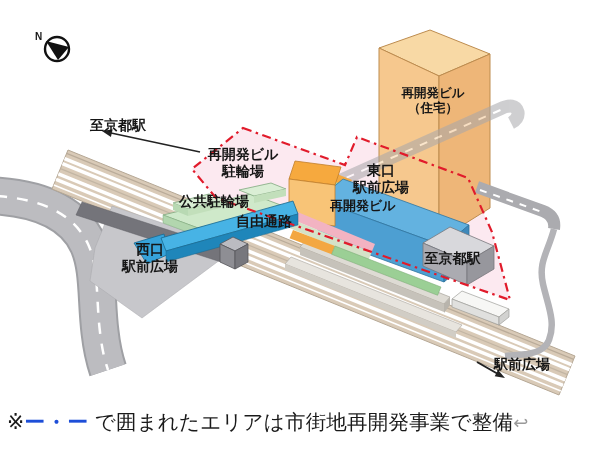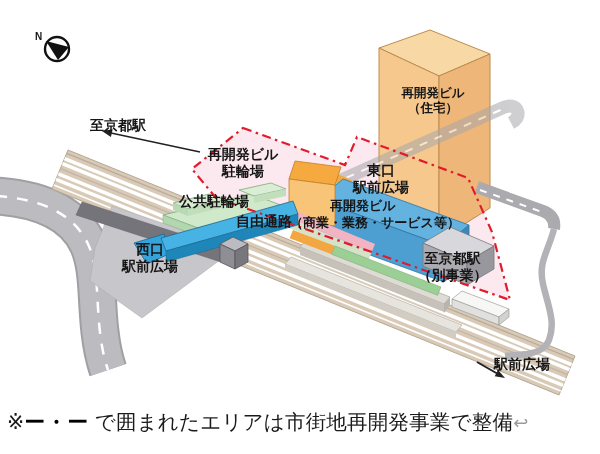--- a/index.html
+++ b/index.html
@@ -8,21 +8,21 @@
   .stage svg{position:absolute;left:0;top:0;}
   .lbl{position:absolute;color:#161616;font-weight:bold;font-size:14px;line-height:17px;
        white-space:nowrap;text-align:center;}
   .lbl.small{font-size:12.5px;line-height:15px;}
   .lbl.mid{font-size:13px;line-height:16px;}
   .lbl.dir{font-size:14px;}
   .lbl.north{font-size:10px;}
   .col{display:flex;flex-direction:column;align-items:center;}
   .caption{position:absolute;left:7px;top:408px;width:590px;font-size:20.5px;
            color:#1a1a1a;white-space:nowrap;letter-spacing:0.2px;}
-  .caption .dash{color:#000000;font-weight:800;letter-spacing:1px;}
+  .caption .dash{color:#1d4ed8;font-weight:800;letter-spacing:1px;}
   .caption .ret{color:#9a9a9a;font-size:18px;}
 </style>
 </head>
 <body>
 
 <div class="stage">
 
 <svg width="600" height="400" viewBox="0 0 600 400">
 
   <g>
@@ -173,30 +173,28 @@
   <div class="lbl col small" style="left:391px;top:86px;width:84px;">
     <div>再開発ビル</div>
     <div>（住宅）</div>
   </div>
 
   <div class="lbl" style="left:179px;top:193px;">公共駐輪場</div>
 
   <div class="lbl" style="left:220px;top:213px;margin-left:16px;">自由通路</div>
 
   <div class="lbl mid" style="left:330px;top:198px;">再開発ビル</div>
-  <div class="lbl mid" style="left:290px;top:215px;">（商業・業務・サービス等）</div>
 
   <div class="lbl col" style="left:106px;top:241px;width:88px;text-align:center;">
     <div>西口</div>
     <div>駅前広場</div>
   </div>
 
   <div class="lbl col" style="left:405px;top:250px;width:95px;">
     <div>至京都駅</div>
-    <div>（別事業）</div>
   </div>
 
   <div class="lbl dir" style="left:494px;top:356px;">駅前広場</div>
 
   <div class="caption">
     <span>※</span><span class="dash">ー・ー</span>
     <span>で囲まれたエリアは市街地再開発事業で整備</span><span class="ret">↩</span>
   </div>
 
 </div>

